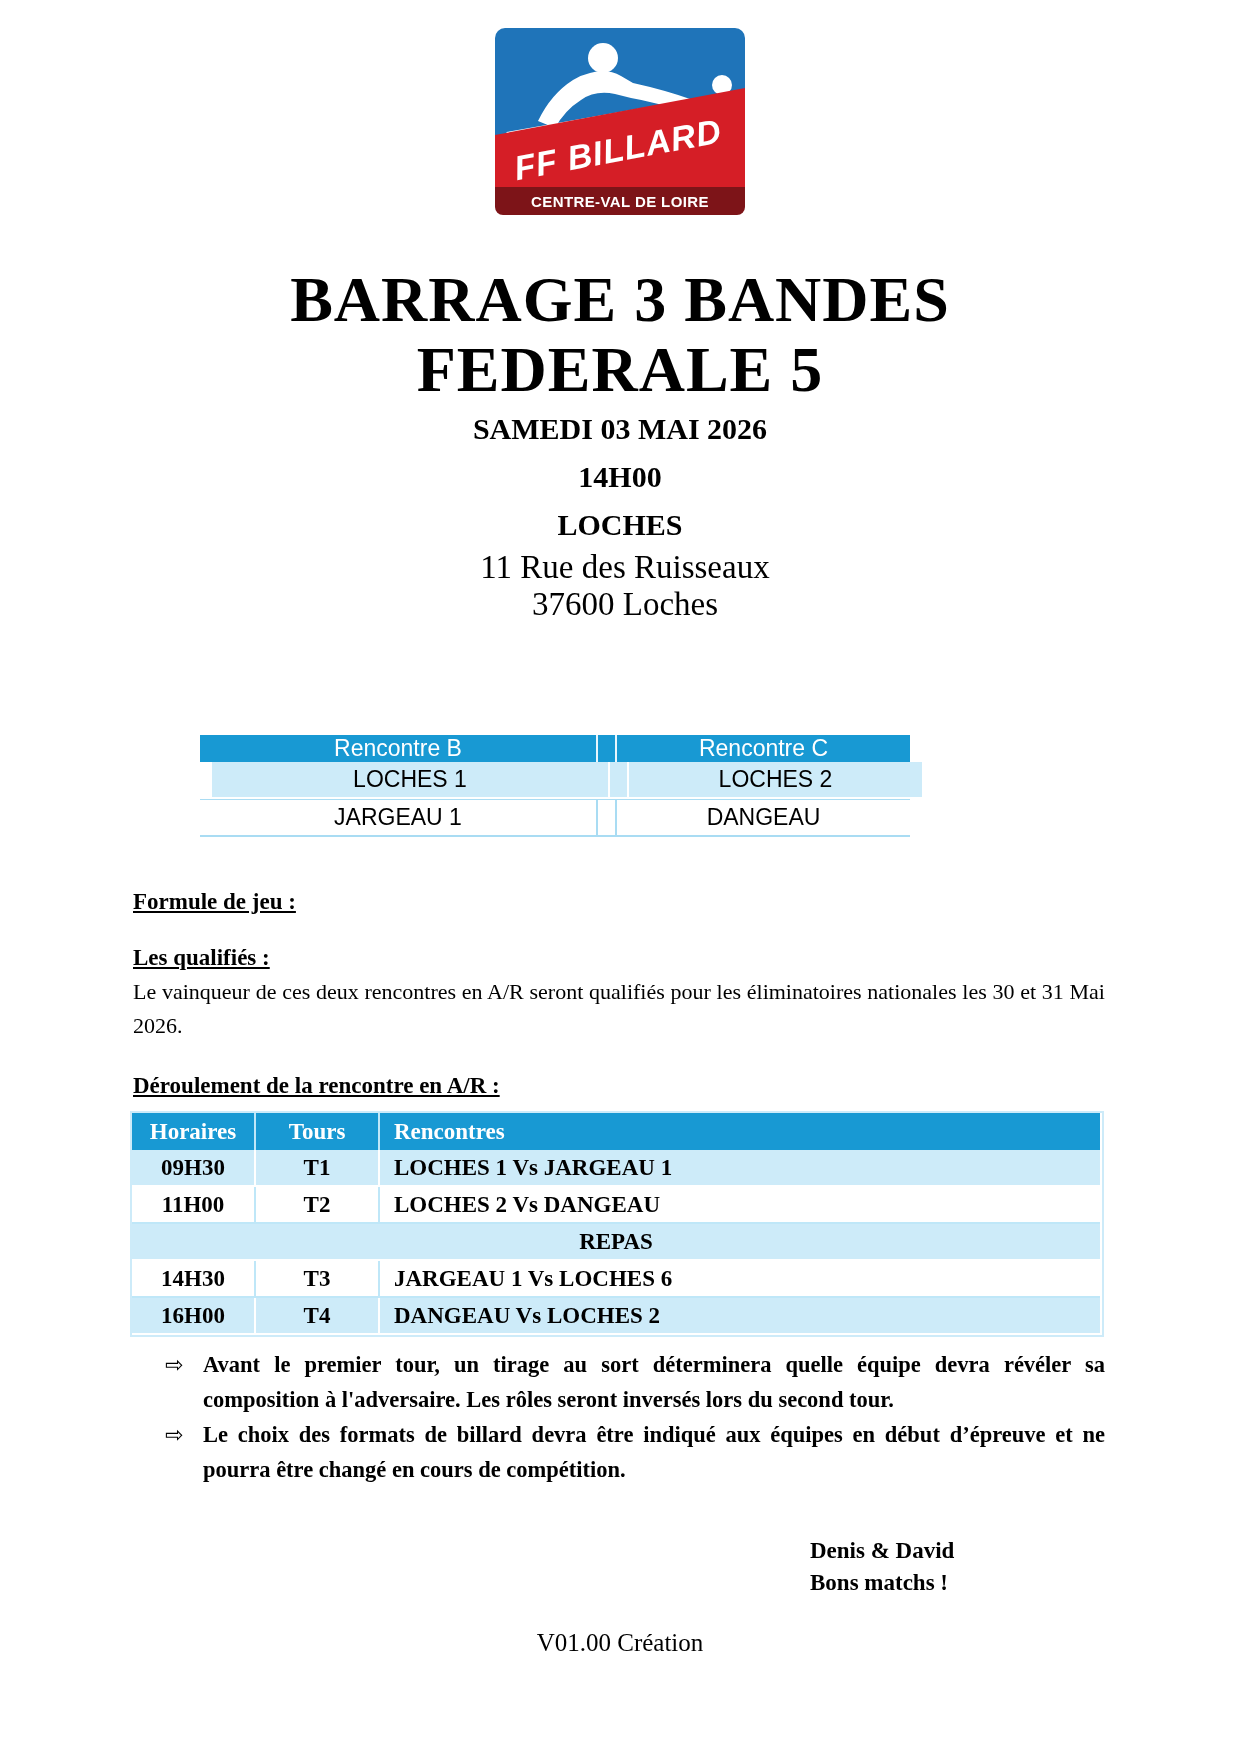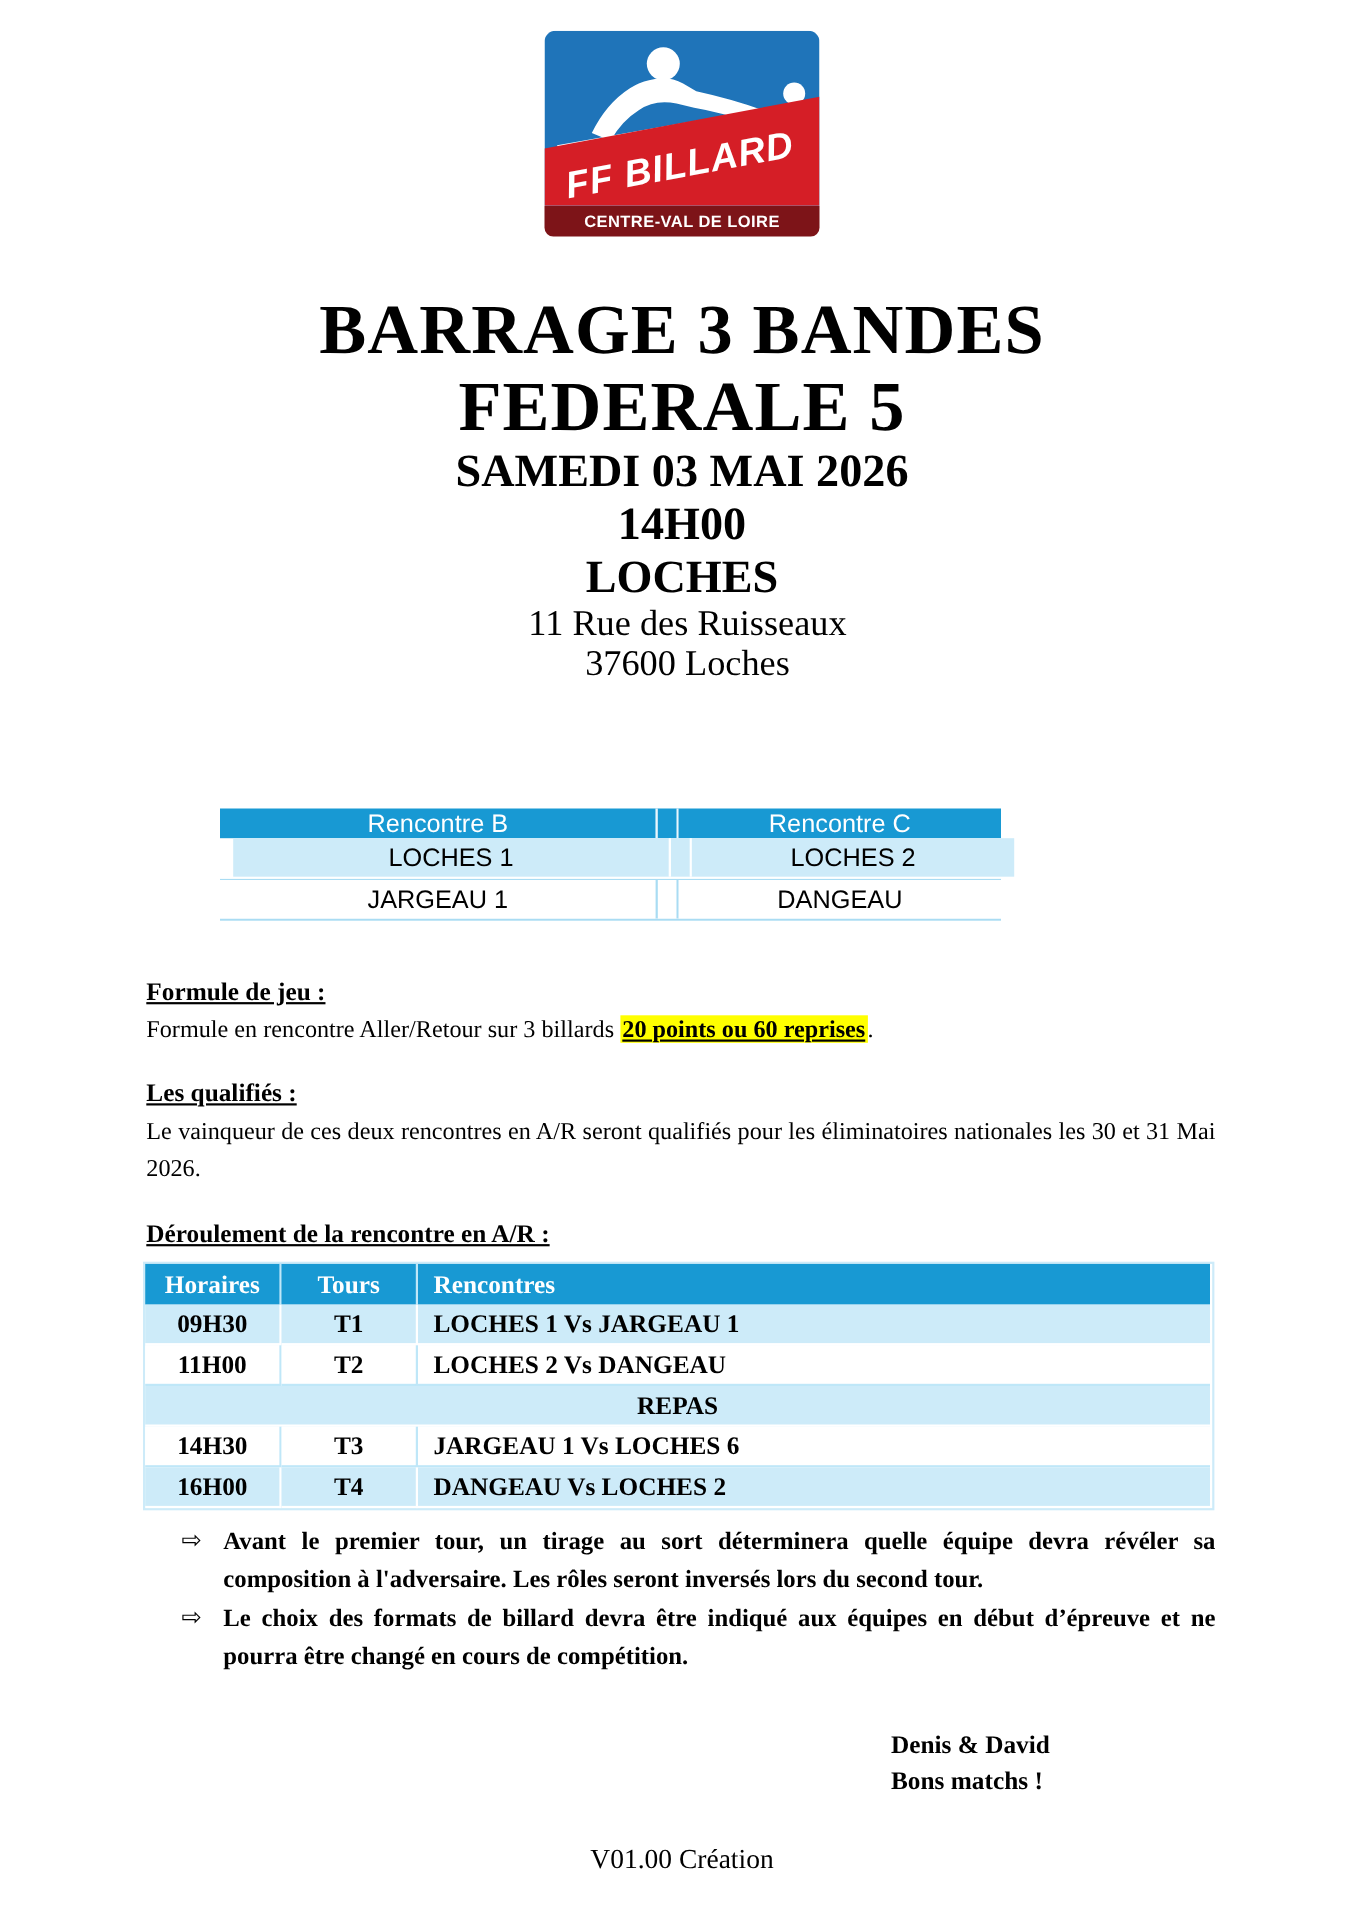--- a/index.html
+++ b/index.html
@@ -15,21 +15,21 @@
   .logo-strip {
     height:28px; background:#7D1418; color:#fff; border-radius:0 0 8px 8px;
     font-family:"Liberation Sans", sans-serif; font-weight:bold;
     font-size:15px; letter-spacing:.4px;
     display:flex; align-items:center; justify-content:center;
   }
 
   
   .title-block { text-align:center; margin-top:50px; }
   .title-main { font-size:64px; font-weight:bold; line-height:70px; letter-spacing:1px; }
-  .title-sub  { font-size:42px; font-weight:bold; line-height:48px; }
+  .title-sub  { font-size:30px; font-weight:bold; line-height:48px; }
   .title-addr { font-size:33px; line-height:37px;padding-left:10px; }
 
   
   .pairings { margin:112px 0 0 200px; width:710px;
     font-family:"Liberation Sans", sans-serif; font-size:23px; }
   .p-row { display:grid; grid-template-columns:396px 21px 293px; }
   .p-cell, .p-gap { display:flex; align-items:center; justify-content:center; }
   .p-head { height:27px; }
   .p-head .p-cell, .p-head .p-gap { background:#1899D3; color:#fff; }
   .p-head .p-gap { border-left:2px solid #E9F6FD; border-right:2px solid #E9F6FD; }
@@ -65,21 +65,21 @@
 
   
   .notes { margin:10px 0 0 165px; width:940px; }
   .note { display:flex; }
   .note-arrow { flex:none; width:38px; font-family:"DejaVu Sans", sans-serif;
     font-size:22px; line-height:35px; font-weight:normal; }
   .note-text { font-size:22.5px; font-weight:bold; line-height:35px; text-align:justify; }
 
   
   .signoff { margin:48px 0 0 810px; font-weight:bold; font-size:23px; line-height:32px; }
-  .footer  { text-align:center; margin-top:42px; font-size:25px; }
+  .footer  { text-align:center; margin-top:30px; font-size:25px; }
 </style>
 </head>
 <body>
 
 <div class="page">
 
   <div class="logo">
     <svg class="logo-main" width="250" height="159" viewBox="0 0 250 159">
       <rect x="0" y="0" width="250" height="159" rx="0" fill="#1F74B9"></rect>
       <circle cx="227" cy="57" r="10" fill="#ffffff"></circle>
@@ -118,21 +118,20 @@
     </div>
     <div class="p-row p-body p-r2">
       <div class="p-cell">JARGEAU 1</div>
       <div class="p-gap"></div>
       <div class="p-cell">DANGEAU</div>
     </div>
   </div>
 
   <div class="section mt-formule">
     <div class="sec-head">Formule de jeu :</div>
-    <div class="sec-body"><span>Formule en rencontre Aller/Retour sur 3 billards </span><span class="hl">20 points ou 60 reprises</span><span>.</span></div>
   </div>
 
   <div class="section mt-qualif">
     <div class="sec-head">Les qualifiés :</div>
     <div class="sec-body">Le vainqueur de ces deux rencontres en A/R seront qualifiés pour les éliminatoires nationales les 30 et 31 Mai 2026.</div>
   </div>
 
   <div class="section mt-deroul">
     <div class="sec-head">Déroulement de la rencontre en A/R :</div>
   </div>

